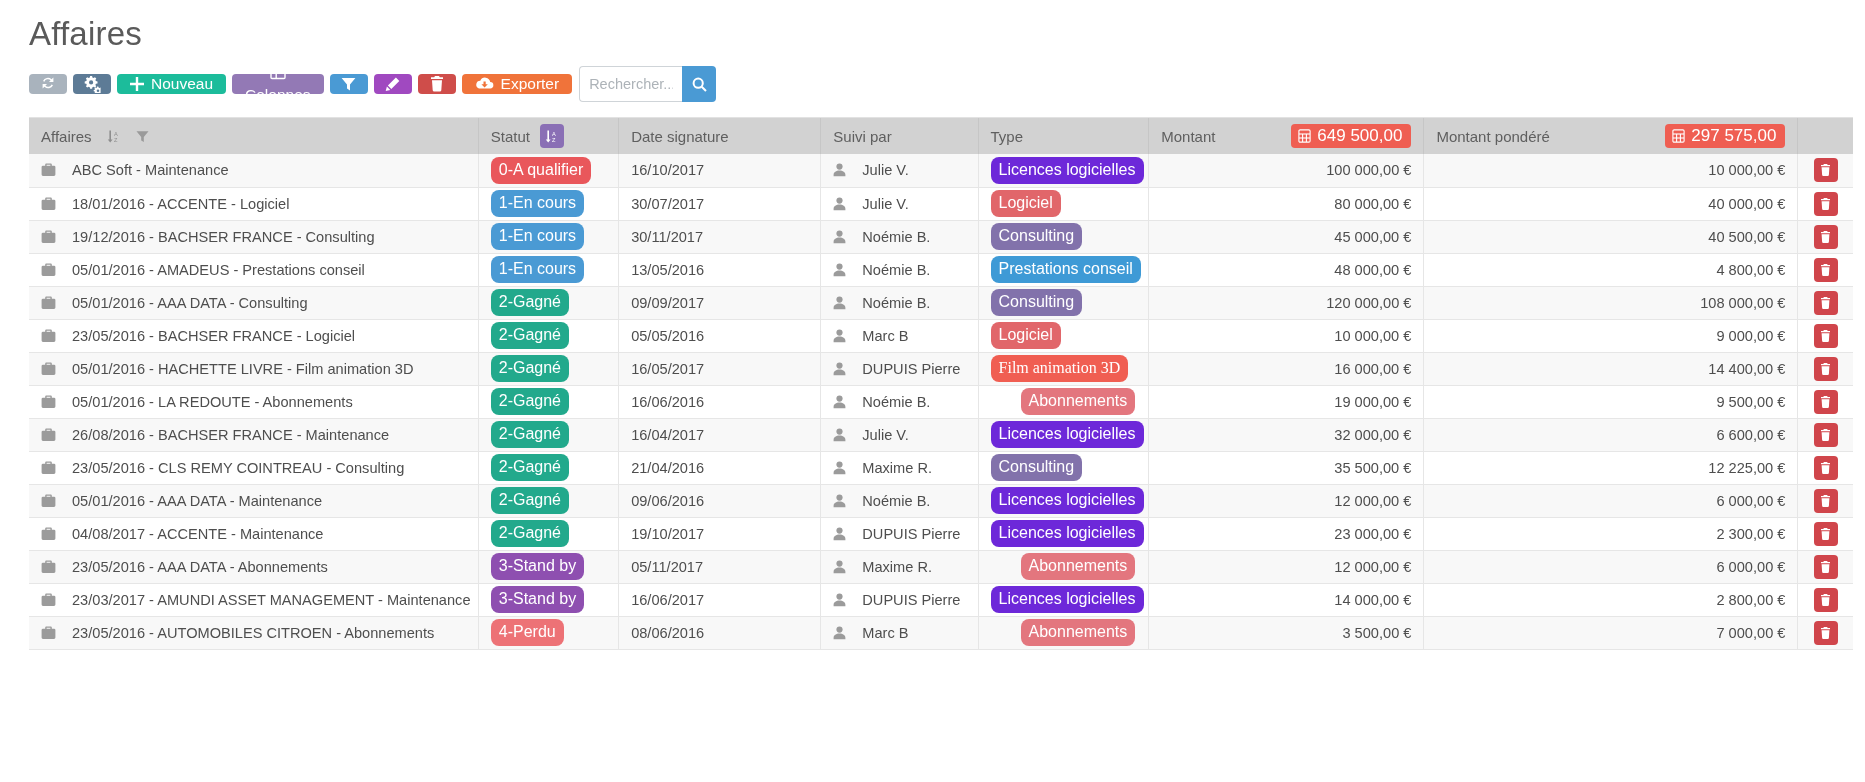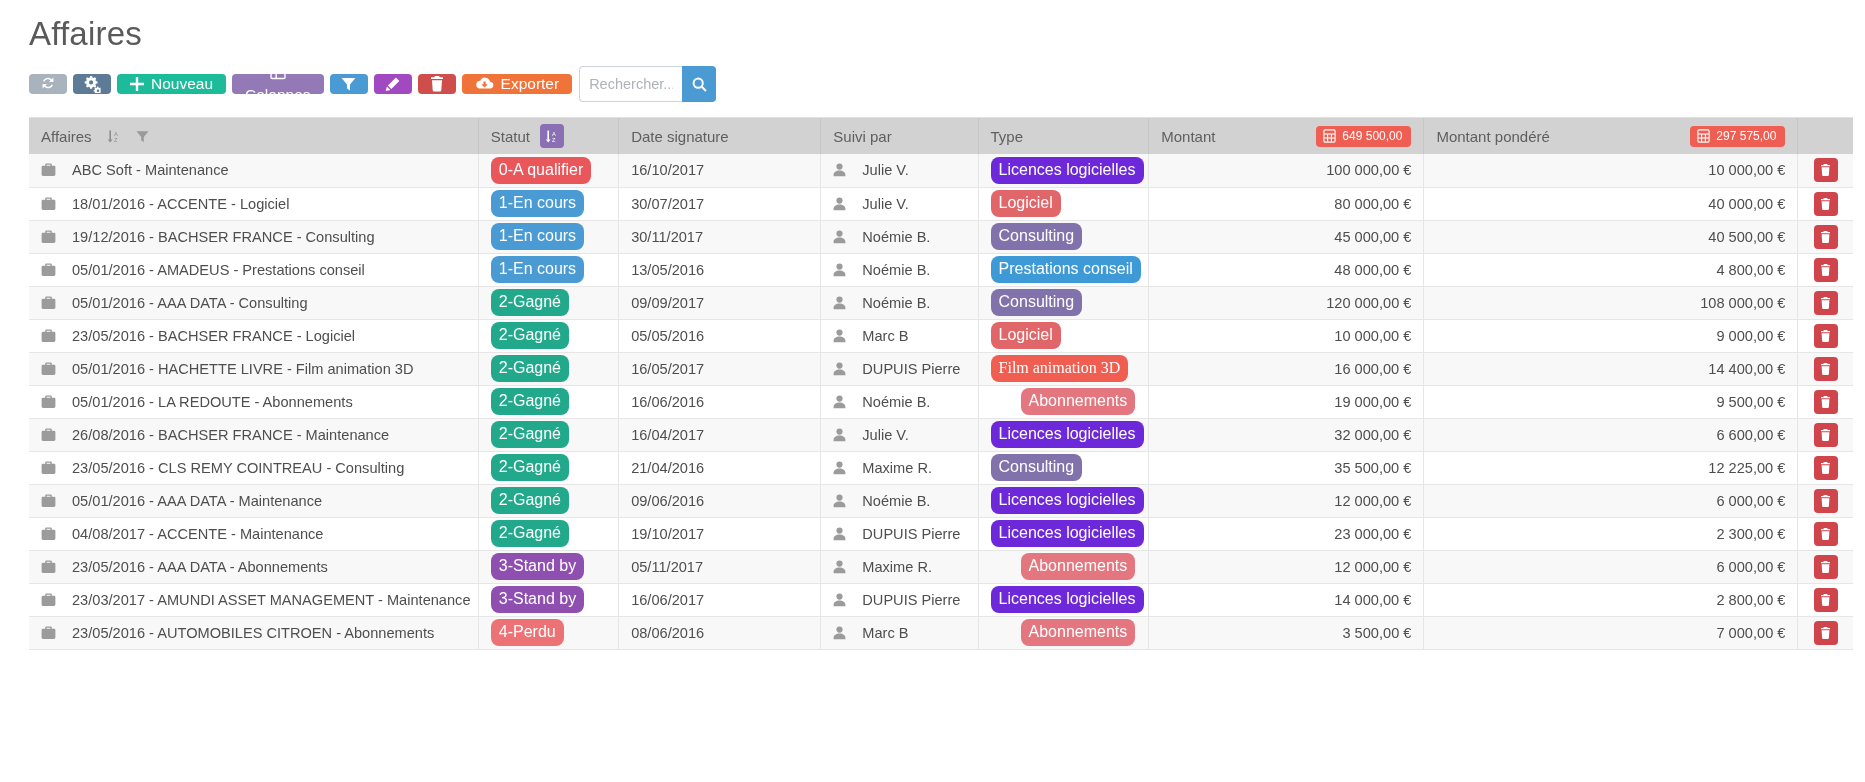--- a/index.html
+++ b/index.html
@@ -132,21 +132,21 @@
   .funnel { color: #9a9a9a; cursor: pointer; }
 
   .total-badge {
     display: inline-flex;
     align-items: center;
     gap: 6px;
     background: #ef5e52;
     color: #fff;
     border-radius: 4px;
     padding: 3px 9px 4px 7px;
-    font-size: 12px;
+    font-size: 17px;
     line-height: 1;
     white-space: nowrap;
   }
 
   tbody td {
     height: 33px;
     font-size: 14.6px;
     color: #4e4e4e;
     padding: 0 12px;
     border-right: 1px solid #e6e6e6;

